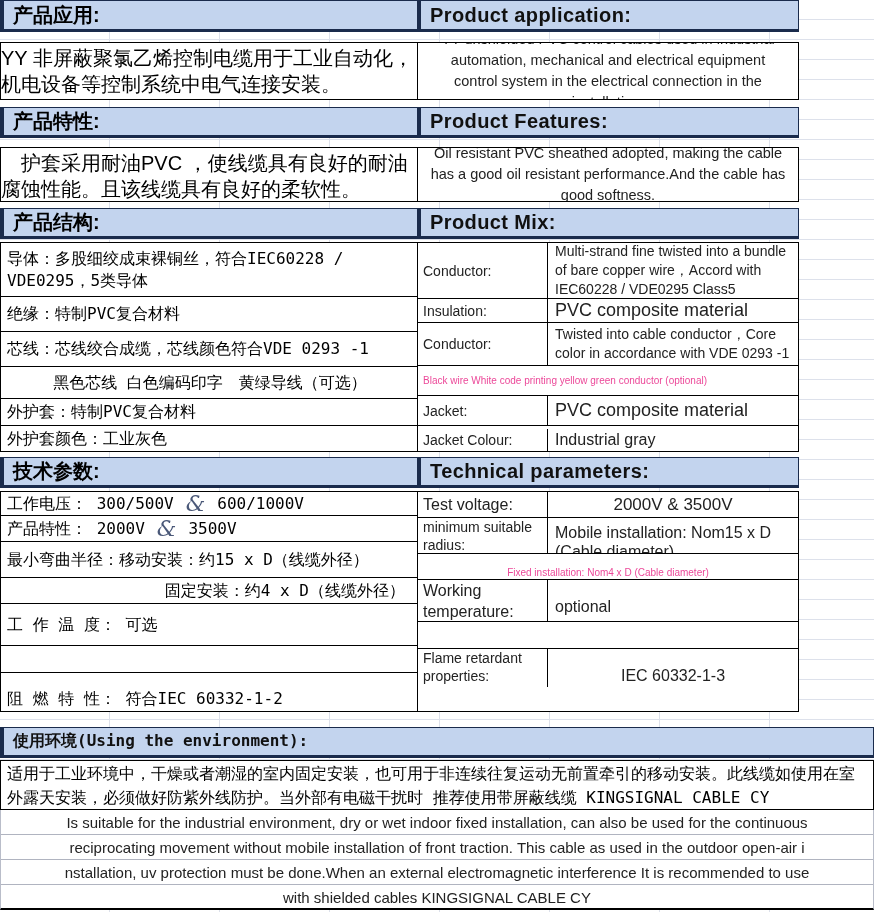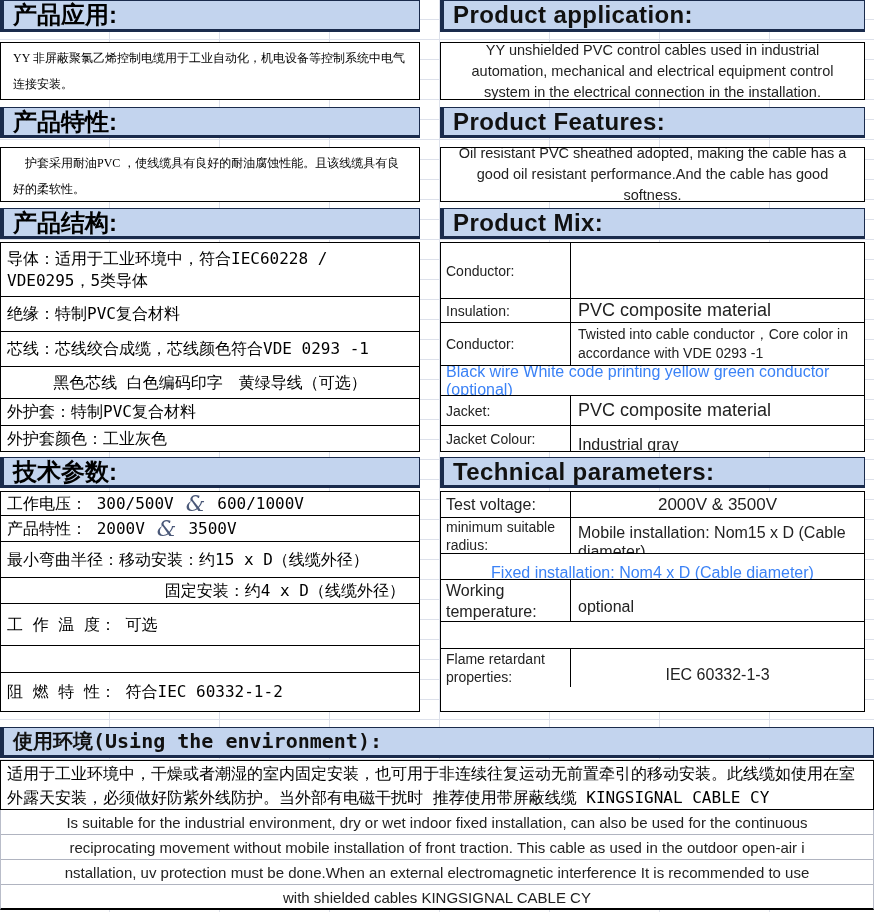--- a/index.html
+++ b/index.html
@@ -9,60 +9,60 @@
   .page {
     position: relative; width: 874px; height: 912px; overflow: hidden;
     background-color: #fff;
     background-image:
       repeating-linear-gradient(to right, transparent 0 109px, #dde1eb 109px 110px),
       repeating-linear-gradient(to bottom, transparent 0 19px, #dde1eb 19px 20px);
   }
 
   .col { position: absolute; top: 0; display: flex; flex-direction: column; }
   .col-left  { left: 0;   width: 420px; }
-  .col-right { left: 440px; width: 425px; }
+  .col-right { left: 417px; width: 382px; }
   .bottom    { position: absolute; left: 0; top: 727px; width: 874px; }
 
   .sp { background: transparent; }
   .sp10{height:10px}.sp9{height:9px}.sp7{height:7px}.sp6{height:6px}
   .sp5{height:5px}.sp3{height:3px}.sp2{height:2px}
 
   .hdr {
     height: 32px; background: #c3d4ee;
     border-top: 1px solid #1a2b4c; border-bottom: 3px solid #1a2b4c;
     border-left: 4px solid #1a2b4c; border-right: 1px solid #1a2b4c;
     display: flex; align-items: center; padding-left: 9px;
-    font-weight: bold; font-size: 24px; overflow: hidden; white-space: nowrap;
+    font-weight: bold; font-size: 20px; overflow: hidden; white-space: nowrap;
   }
   .hdr31 { height: 31px; }
   .hdr-en { letter-spacing: 0.4px; color:#111; }
-  .hdr-mono { font-family: "DejaVu Sans Mono", monospace; font-size: 20px; color:#111; }
+  .hdr-mono { font-family: "DejaVu Sans Mono", monospace; font-size: 16px; color:#111; }
 
   .box {
     background: #fff; border: 1px solid #000; overflow: hidden;
   }
   .para-cn {
-    height: 58px; font-size: 12px; line-height: 26px; padding: 2px 12px;
-    font-family: Liberation Serif, serif;
+    height: 58px; font-size: 20px; line-height: 26px; padding: 2px 0;
+    font-family: Liberation Sans, sans-serif;
     white-space: pre-wrap;
   }
   .para-cn2 { height: 55px; }
   .para-en {
     font-size: 14.5px; line-height: 21px; color: #222;
     display: flex; align-items: center; justify-content: center;
     text-align: center; padding: 2px 12px;
   }
   .para-en1 { height: 58px; }
   .para-en2 { height: 55px; }
 
   .tbl { background:#fff; border: 1px solid #000; display:flex; flex-direction: column; overflow:hidden; }
   .tbl-structure, .tbl-mix { height: 210px; }
   .tbl-tech { height: 221px; }
   .tr { display: flex; border-bottom: 1px solid #000; overflow: hidden; }
-  .tr:last-child { border-bottom: none; }
+  .tr:last-child { border-bottom: none; align-items: flex-end; }
   .h54{height:54px}.h56{height:56px}.h35{height:35px}.h32{height:32px}
   .h30{height:30px}.h27{height:27px}.h26{height:26px}.h25{height:25px}
   .h24{height:24px}.h43{height:43px}.h36{height:36px}.h42{height:42px}.h38{height:38px}
 
   .cell { display:flex; align-items:center; flex:1; overflow:hidden; }
   .lf {
     padding: 1px 6px; font-size: 16px; line-height: 22px;
     font-family: "DejaVu Sans Mono", "Liberation Sans", sans-serif;
   }
   .cn-wrap { display:block; white-space: normal; }
@@ -75,21 +75,21 @@
     display:flex; align-items:center;
   }
   .lbl-lg { font-size: 16px; line-height: 21px; }
   .val {
     flex: 1; padding: 2px 7px; font-size: 14px; line-height: 19px; color:#222;
     display:flex; align-items:center;
   }
   .val-lg18 { font-size: 18px; }
   .val-lg17 { font-size: 17px; }
   .val-lg16 { font-size: 16px; margin-top: 12px; }
-  .full { flex:1; padding: 2px 5px; font-size: 16px; color:#3b82f6; display:flex; align-items:center; }
+  .full { flex:1; padding: 2px 5px; font-size: 10px; color:#ec4899; display:flex; align-items:center; }
 
   .amp {
     font-family: "DejaVu Serif", serif; font-style: italic;
     font-size: 22px; color: #4a5878; margin: 0 12px; line-height: 20px;
   }
 
   .env-cn {
     height: 50px; font-size: 16px; line-height: 24px; padding: 1px 6px;
     font-family: "DejaVu Sans Mono", "Liberation Sans", sans-serif;
     border: 1px solid #000; background:#fff; overflow:hidden;
@@ -117,21 +117,21 @@
     <div class="hdr hdr31">产品特性:</div>
     <div class="sp sp9"></div>
     <div class="box para-cn para-cn2">　护套采用耐油PVC ，使线缆具有良好的耐油腐蚀性能。且该线缆具有良好的柔软性。</div>
     <div class="sp sp6"></div>
 
     <div class="hdr hdr31">产品结构:</div>
     <div class="sp sp3"></div>
     <div class="tbl tbl-structure">
       <div class="tr h54">
           <div class="cell lf">
-            <span class="cn-wrap">导体：适用于工业环境中，符合IEC60228 / VDE0295，5类导体</span>
+            <span class="cn-wrap">导体：多股细绞成束裸铜丝，符合IEC60228 / VDE0295，5类导体</span>
           </div>
         </div>
       <div class="tr h35">
           <div class="cell lf">绝缘：特制PVC复合材料</div>
         </div>
       <div class="tr h35">
           <div class="cell lf">芯线：芯线绞合成缆，芯线颜色符合VDE 0293  -1</div>
         </div>
       <div class="tr h32">
           <div class="cell lf ctr">黑色芯线 白色编码印字　黄绿导线（可选）</div>
@@ -189,20 +189,21 @@
     <div class="hdr hdr31 hdr-en">Product Features:</div>
     <div class="sp sp9"></div>
     <div class="box para-en para-en2">Oil resistant PVC sheathed adopted, making the cable has a good oil resistant performance.And the cable has good softness.</div>
     <div class="sp sp6"></div>
 
     <div class="hdr hdr31 hdr-en">Product Mix:</div>
     <div class="sp sp3"></div>
     <div class="tbl tbl-mix">
       <div class="tr h56">
         <div class="lbl">Conductor:</div>
+        <div class="val">Multi-strand fine twisted into a bundle of bare copper wire，Accord with IEC60228 / VDE0295 Class5</div>
       </div>
       <div class="tr h24">
         <div class="lbl">Insulation:</div>
         <div class="val val-lg18">PVC composite material</div>
       </div>
       <div class="tr h43">
         <div class="lbl">Conductor:</div>
         <div class="val">Twisted into cable conductor，Core color in accordance with VDE 0293 -1</div>
       </div>
       <div class="tr h30">

